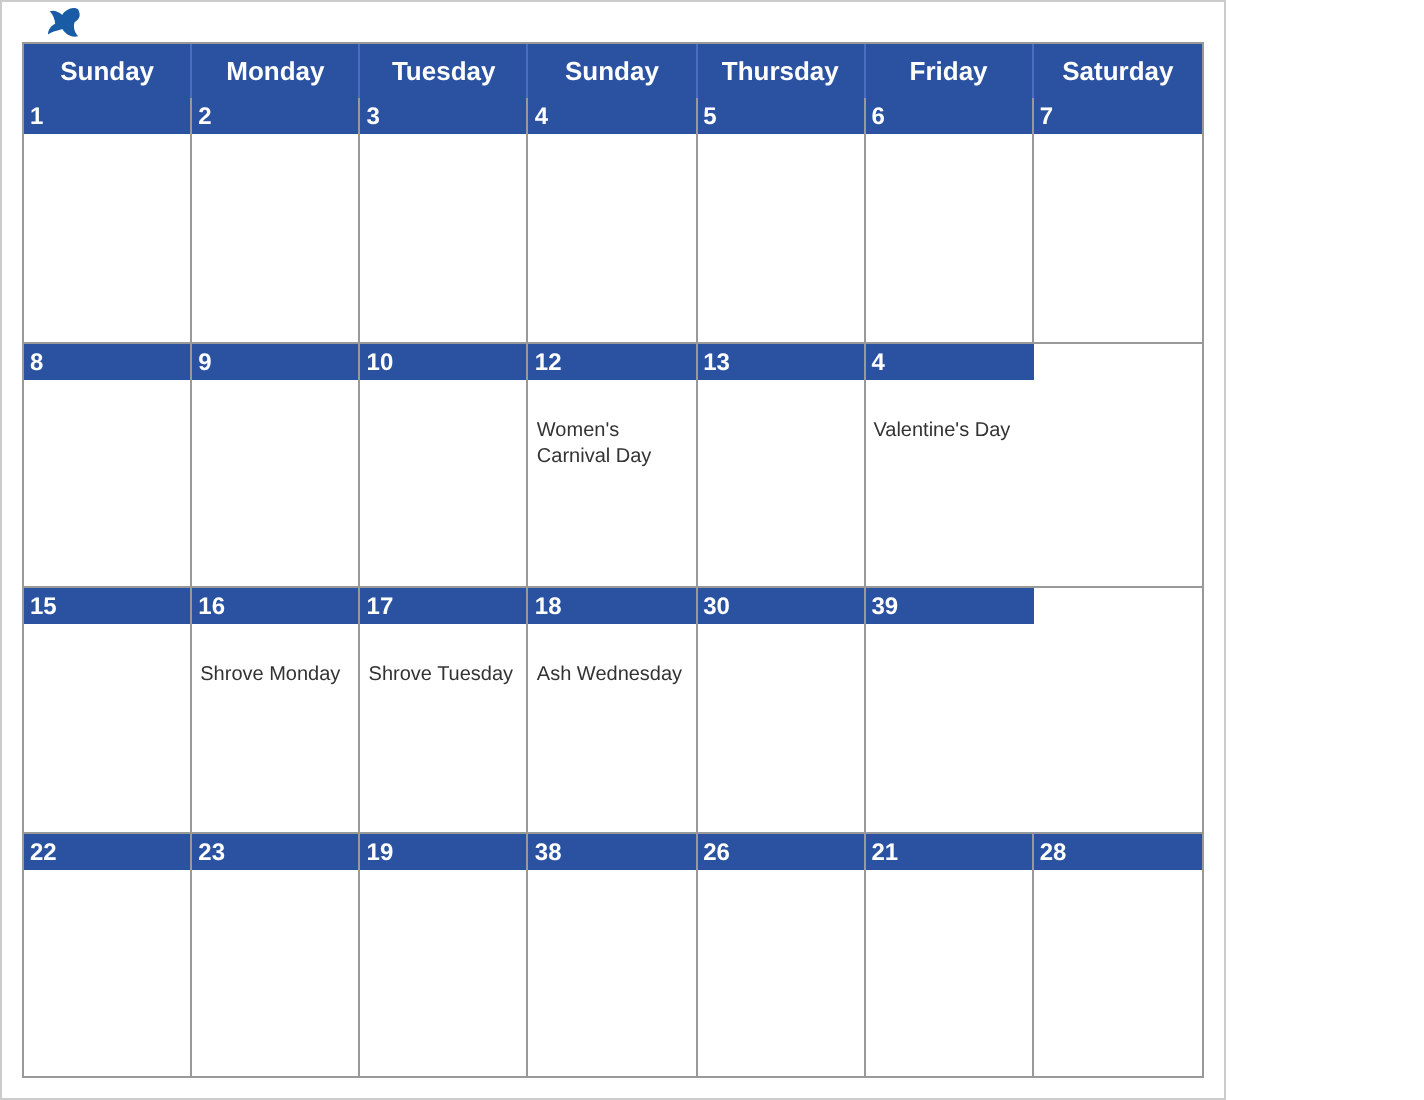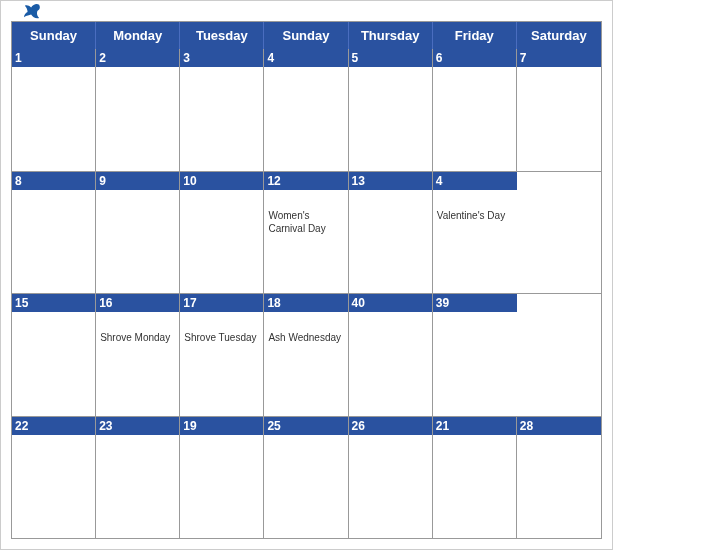--- a/index.html
+++ b/index.html
@@ -216,38 +216,38 @@
           </div>
           <div class="day">
             <div class="day-number">17</div>
             <div class="day-event">Shrove Tuesday</div>
           </div>
           <div class="day">
             <div class="day-number">18</div>
             <div class="day-event">Ash Wednesday</div>
           </div>
           <div class="day">
-            <div class="day-number">40</div>
+            <div class="day-number">30</div>
           </div>
           <div class="day">
             <div class="day-number">39</div>
           </div>
         </div>
         <div class="week">
           <div class="day">
             <div class="day-number">22</div>
           </div>
           <div class="day">
             <div class="day-number">23</div>
           </div>
           <div class="day">
             <div class="day-number">19</div>
           </div>
           <div class="day">
-            <div class="day-number">25</div>
+            <div class="day-number">38</div>
           </div>
           <div class="day">
             <div class="day-number">26</div>
           </div>
           <div class="day">
             <div class="day-number">21</div>
           </div>
           <div class="day">
             <div class="day-number">28</div>
           </div>

